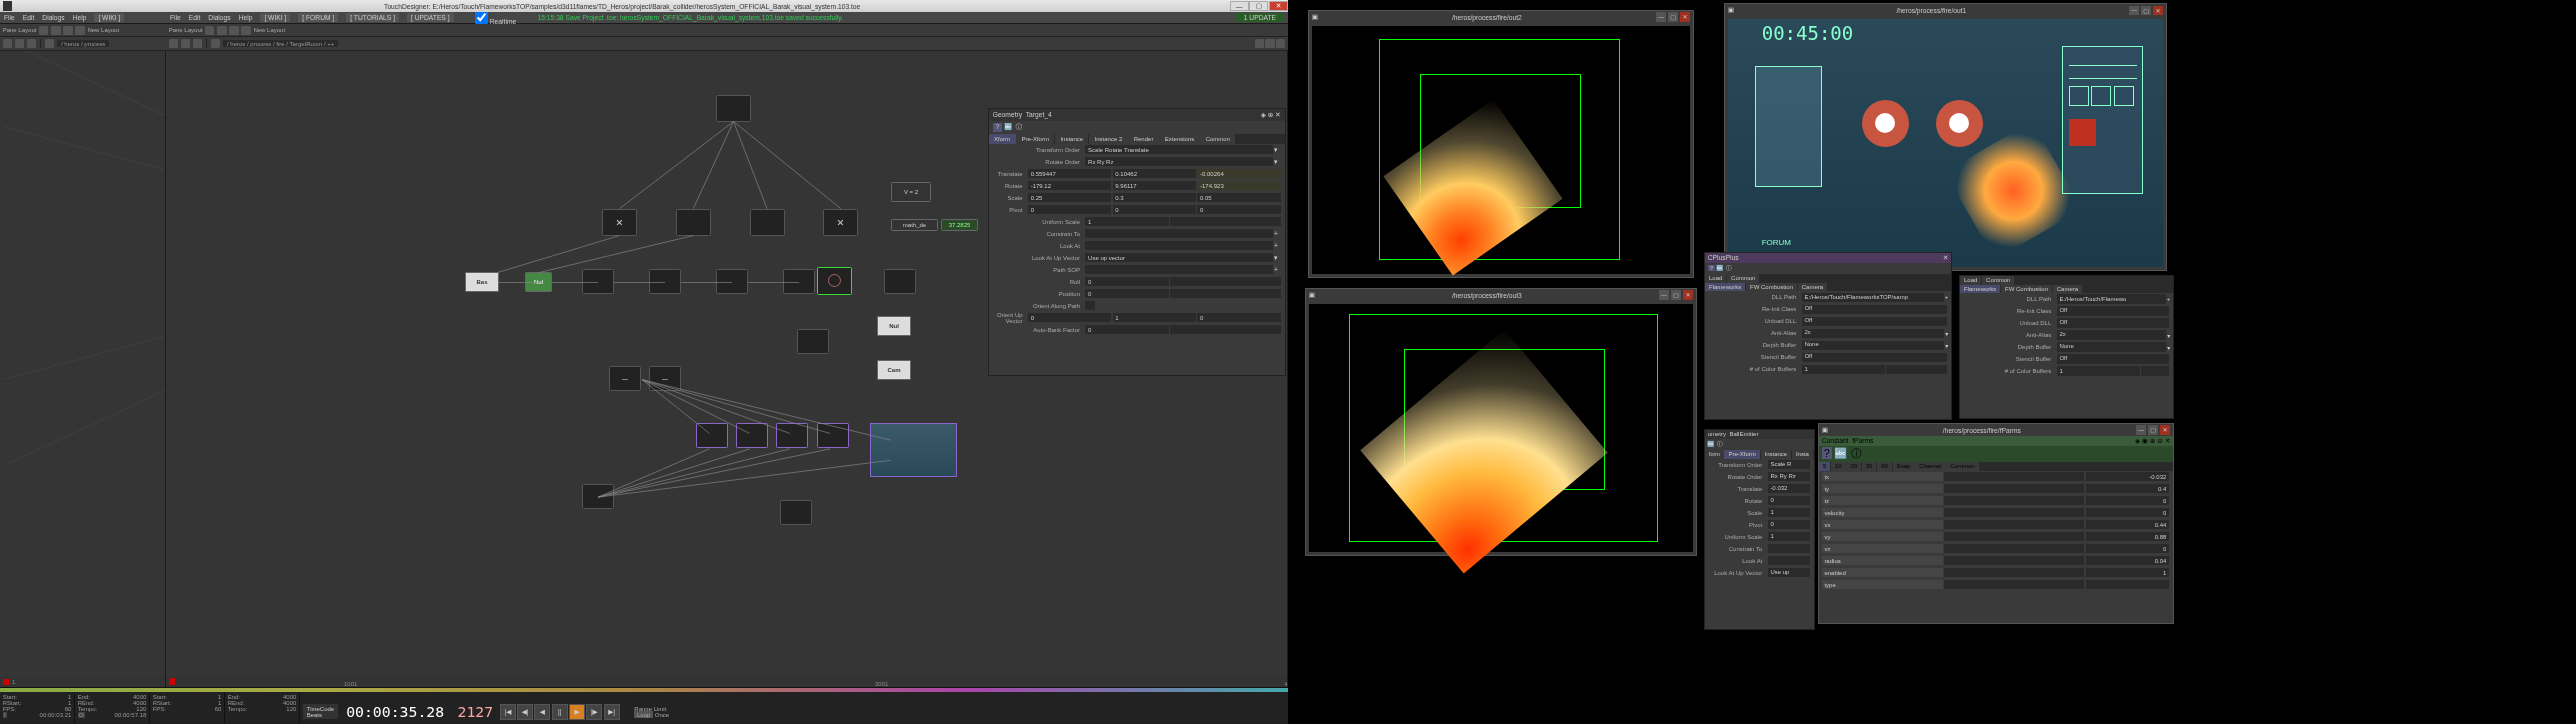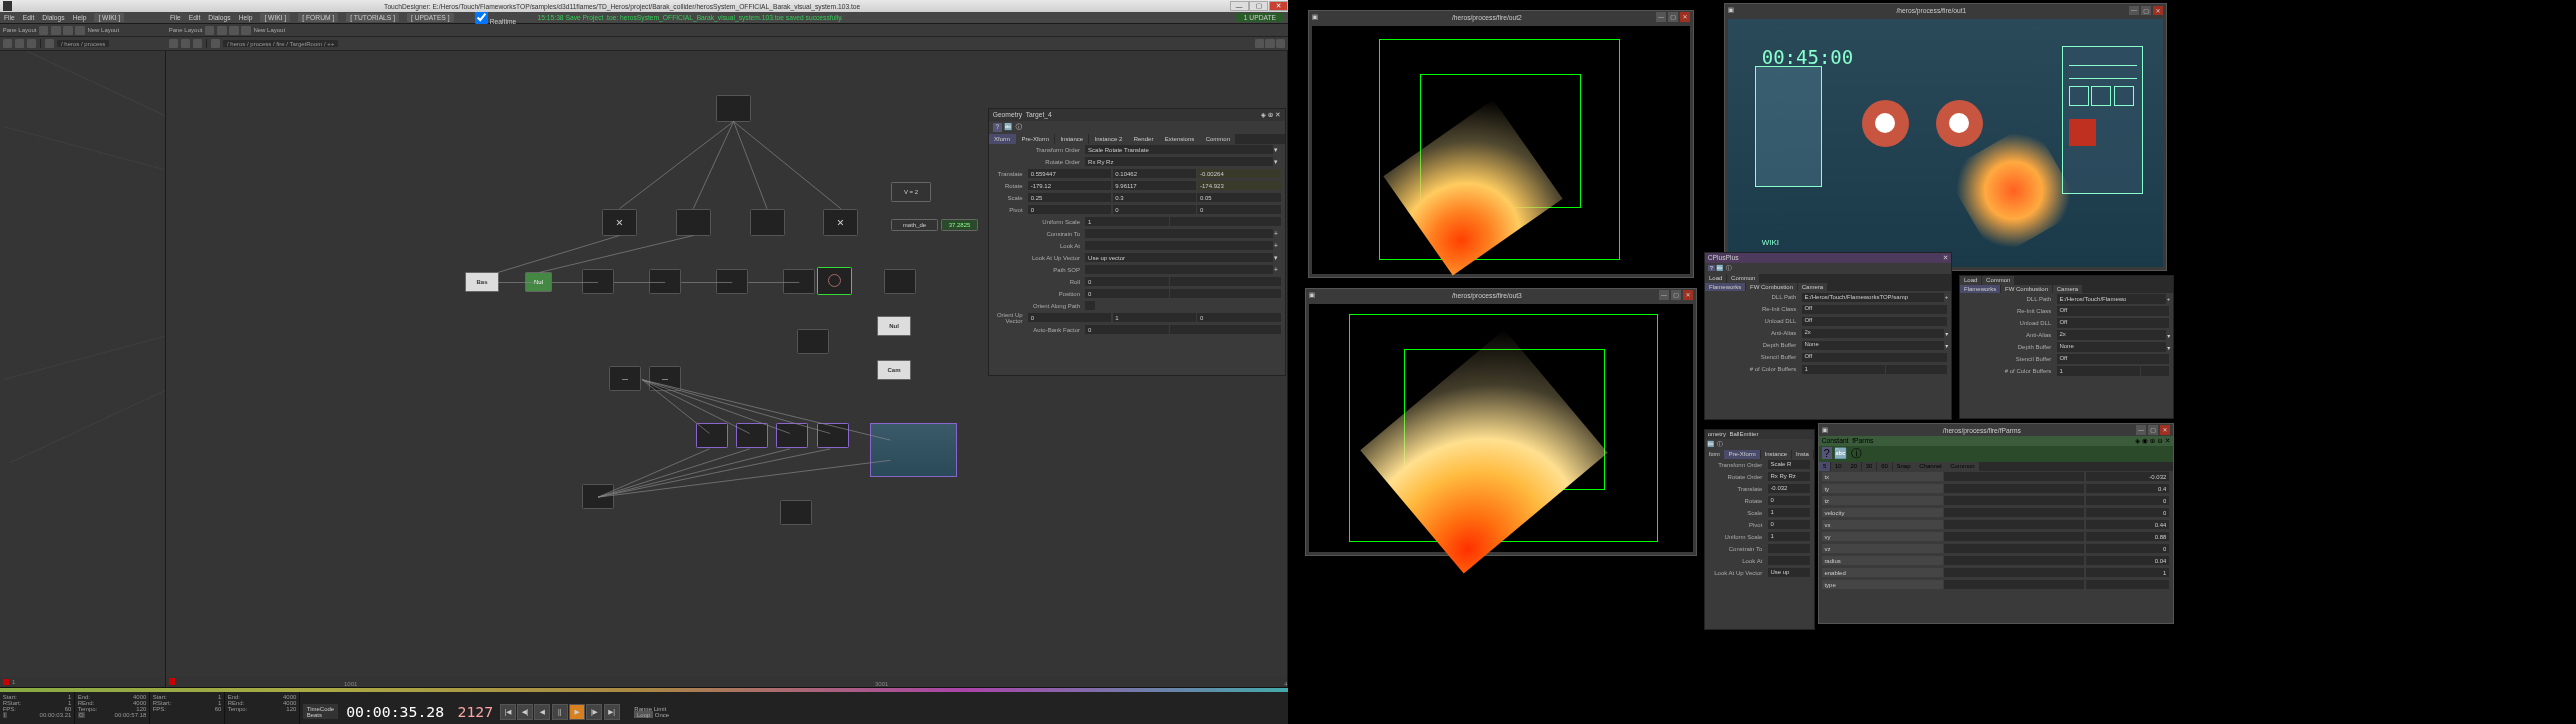--- a/index.html
+++ b/index.html
@@ -81,21 +81,21 @@
 
 .param-win { position: absolute; background: #3a3a3a; border: 0.7px solid #222; font-size: 6px; color: #ccc; }
 .param-win-header { background: #4d3a5c; padding: 1.3px 2.7px; font-size: 6.7px; }
 .param-win-header.green { background: #3a5c3a; }
 .param-win-tabs { display: flex; gap: 0.7px; background: #2a2a2a; font-size: 6px; }
 .param-win-tab { padding: 1.3px 4px; background: #3a3a3a; }
 .param-win-tab.active { background: #4a4a6a; }
 
 
 .game-hud { position: relative; width: 100%; height: 100%; background: linear-gradient(#2a4a5a, #1a3a4a); }
-.hud-timer { position: absolute; top: 27px; left: 34px; color: #8fc; font-size: 19px; font-family: monospace; }
+.hud-timer { position: absolute; top: 3px; left: 34px; color: #8fc; font-size: 19px; font-family: monospace; }
 </style>
 </head>
 <body>
 
 <div class="left-monitor">
 
   <div class="titlebar">
     <div class="titlebar-icon"></div>
     <div class="titlebar-text">TouchDesigner: E:/Heros/Touch/FlameworksTOP/samples/d3d11flames/TD_Heros/project/Barak_collider/herosSystem_OFFICIAL_Barak_visual_system.103.toe</div>
     <div class="titlebar-btns">
@@ -512,21 +512,21 @@
         <div style="position:absolute;right:20px;top:27px;width:81px;height:148px;border:0.7px solid #8fc;background:rgba(50,80,100,0.6);padding:5.4px;font-size:5.4px;color:#8fc;">
           <div style="border-bottom:0.7px solid #8fc;height:13.4px;"></div>
           <div style="border-bottom:0.7px solid #8fc;height:13.4px;"></div>
           <div style="display:flex;gap:2.7px;margin-top:6.7px;">
               <div style="width:20px;height:20px;border:0.7px solid #8fc;"></div>
               <div style="width:20px;height:20px;border:0.7px solid #8fc;"></div>
               <div style="width:20px;height:20px;border:0.7px solid #8fc;"></div>
             </div>
           <div style="margin-top:13.4px;width:27px;height:27px;background:#c03020;"></div>
         </div>
-        <div style="position:absolute;left:34px;bottom:20px;color:#8fc;font-size:8px;">WIKI</div>
+        <div style="position:absolute;left:34px;bottom:20px;color:#8fc;font-size:8px;">FORUM</div>
       </div>
     </div>
   </div>
 
   <div class="viewer-win" style="left:17px; top:288px; width:392px; height:268px;">
     <div class="viewer-title">
       <span>▣</span>
       <span class="viewer-title-text">/heros/process/fire/out3</span>
       <div class="viewer-btns">
           <div class="viewer-btn">—</div>

